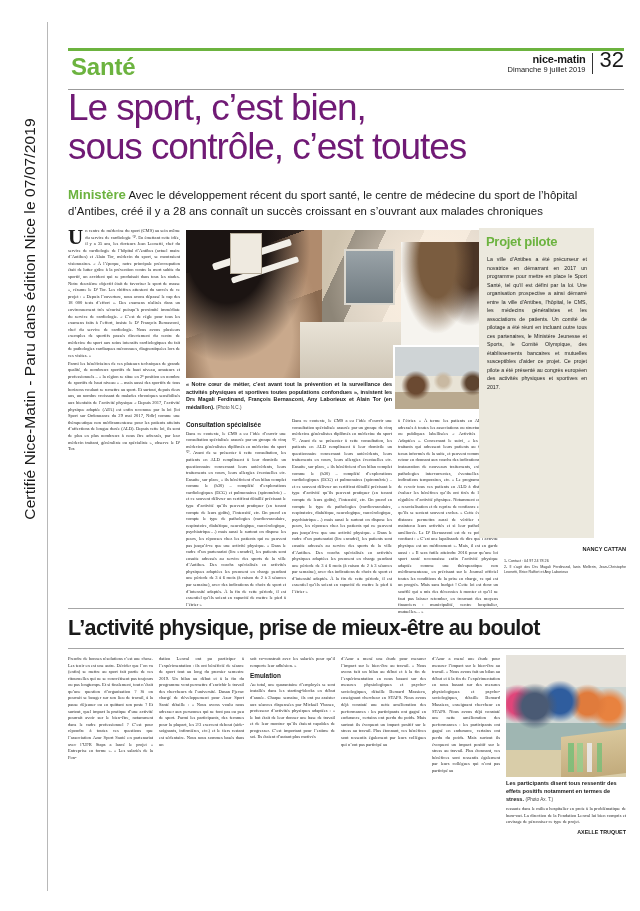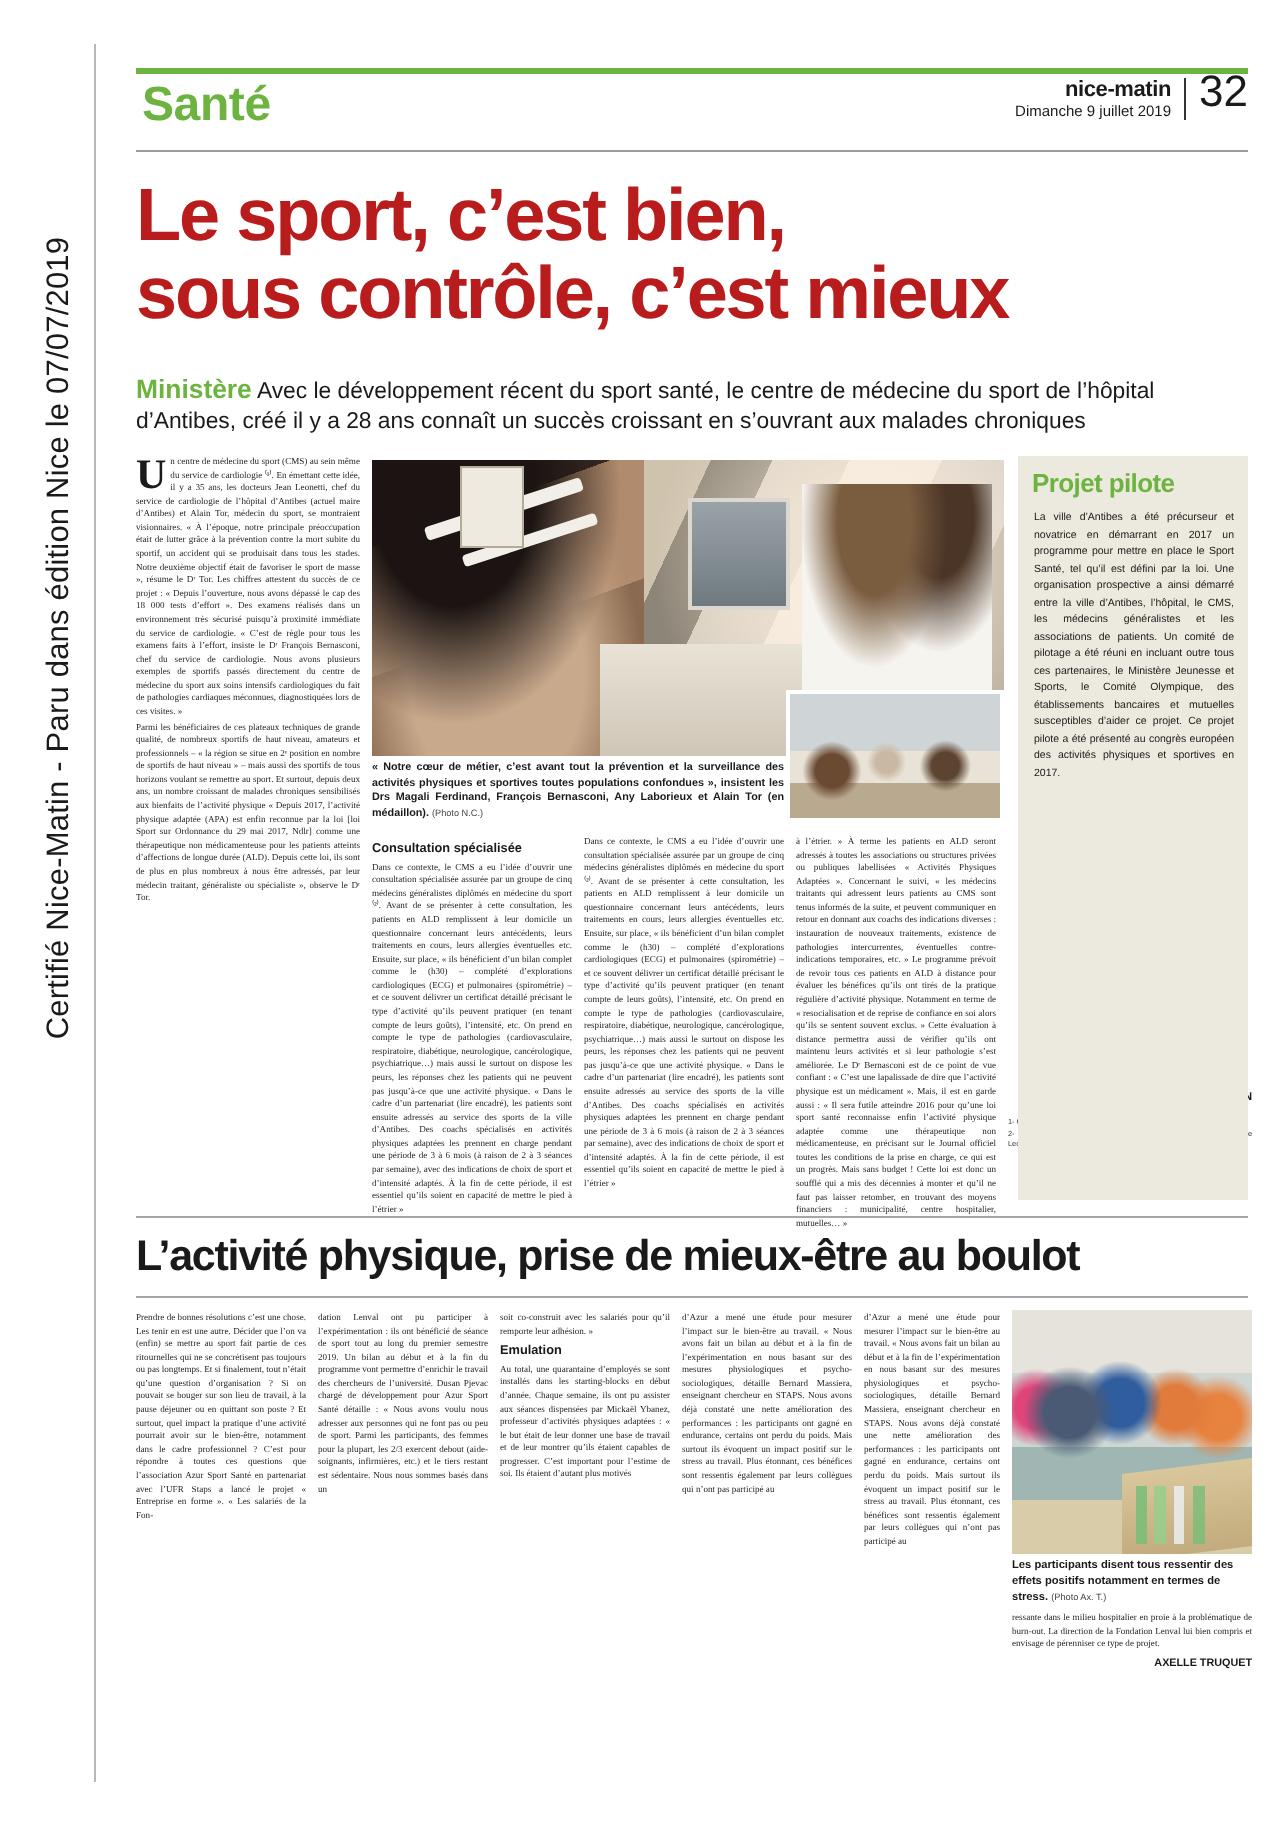--- a/index.html
+++ b/index.html
@@ -39,21 +39,21 @@
   .certstrip .vline {
     position: absolute;
     left: 47px; top: 22px;
     width: 1px; height: 869px;
     background: #b8b8b8;
   }
 
   
   .masthead {
     position: absolute;
-    left: 68px; top: 34px;
+    left: 68px; top: 48px;
     width: 556px;
   }
   .greenrule {
     height: 3px;
     background: #6cb33f;
     width: 100%;
   }
   .mast-row {
     position: relative;
     height: 38px;
@@ -104,25 +104,25 @@
     background: #9b9b9b;
     width: 100%;
   }
 
   
   .headline {
     position: absolute;
     left: 68px; top: 88px;
     width: 556px;
     font-family: "Liberation Sans", sans-serif;
-    font-weight: bold;
+    font-weight: normal;
     font-size: 37px;
     line-height: 1.06;
     letter-spacing: -1.1px;
-    color: #b91c1c;
+    color: #701a75;
   }
   .headline .l2 { display: block; }
 
   
   .standfirst {
     position: absolute;
     left: 68px; top: 186px;
     width: 558px;
     font-family: "Liberation Sans", sans-serif;
     font-size: 11.4px;
@@ -293,22 +293,22 @@
     font-family: "Liberation Sans", sans-serif;
     font-weight: bold;
     font-size: 5.6px;
     line-height: 1.4;
     color: #1a1a1a;
   }
 
   
   .sidebox {
     position: absolute;
-    left: 509px; top: 228px;
-    width: 115px; height: 372px;
+    left: 479px; top: 228px;
+    width: 115px; height: 310px;
     background: #ece9de;
   }
   .sidebox .sb-title {
     font-family: "Liberation Sans", sans-serif;
     font-weight: bold;
     font-size: 13px;
     color: #6cb33f;
     padding: 6px 6px 0 7px;
     letter-spacing: -.3px;
   }
@@ -374,21 +374,21 @@
           <div class="paper-date">Dimanche 9 juillet 2019</div>
         </div>
         <div class="page-num">32</div>
       </div>
     </div>
     <div class="grayrule"></div>
   </div>
 
   <div class="headline">
     <span class="l1">Le sport, c’est bien,</span>
-    <span class="l2">sous contrôle, c’est mieux</span>
+    <span class="l2">sous contrôle, c’est toutes</span>
   </div>
 
   <div class="standfirst">
     <span class="kicker">Ministère</span>
     <span>Avec le développement récent du sport santé, le centre de médecine du sport de l’hôpital d’Antibes, créé il y a 28 ans connaît un succès croissant en s’ouvrant aux malades chroniques</span>
   </div>
 
   <div class="colblock bodycol" style="left:68px; top:228px; width:112px; height:372px;">
     <p><span class="dropcap">U</span><span>n centre de médecine du sport (CMS) au sein même du service de cardiologie ⁽¹⁾. En émettant cette idée, il y a 35 ans, les docteurs Jean Leonetti, chef du service de cardiologie de l’hôpital d’Antibes (actuel maire d’Antibes) et Alain Tor, médecin du sport, se montraient visionnaires. « À l’époque, notre principale préoccupation était de lutter grâce à la prévention contre la mort subite du sportif, un accident qui se produisait dans tous les stades. Notre deuxième objectif était de favoriser le sport de masse », résume le Dʳ Tor. Les chiffres attestent du succès de ce projet : « Depuis l’ouverture, nous avons dépassé le cap des 18 000 tests d’effort ». Des examens réalisés dans un environnement très sécurisé puisqu’à proximité immédiate du service de cardiologie. « C’est de règle pour tous les examens faits à l’effort, insiste le Dʳ François Bernasconi, chef du service de cardiologie. Nous avons plusieurs exemples de sportifs passés directement du centre de médecine du sport aux soins intensifs cardiologiques du fait de pathologies cardiaques méconnues, diagnostiquées lors de ces visites. »</span></p>
     <p>Parmi les bénéficiaires de ces plateaux techniques de grande qualité, de nombreux sportifs de haut niveau, amateurs et professionnels – « la région se situe en 2ᵉ position en nombre de sportifs de haut niveau » – mais aussi des sportifs de tous horizons voulant se remettre au sport. Et surtout, depuis deux ans, un nombre croissant de malades chroniques sensibilisés aux bienfaits de l’activité physique « Depuis 2017, l’activité physique adaptée (APA) est enfin reconnue par la loi [loi Sport sur Ordonnance du 29 mai 2017, Ndlr] comme une thérapeutique non médicamenteuse pour les patients atteints d’affections de longue durée (ALD). Depuis cette loi, ils sont de plus en plus nombreux à nous être adressés, par leur médecin traitant, généraliste ou spécialiste », observe le Dʳ Tor.</p>

